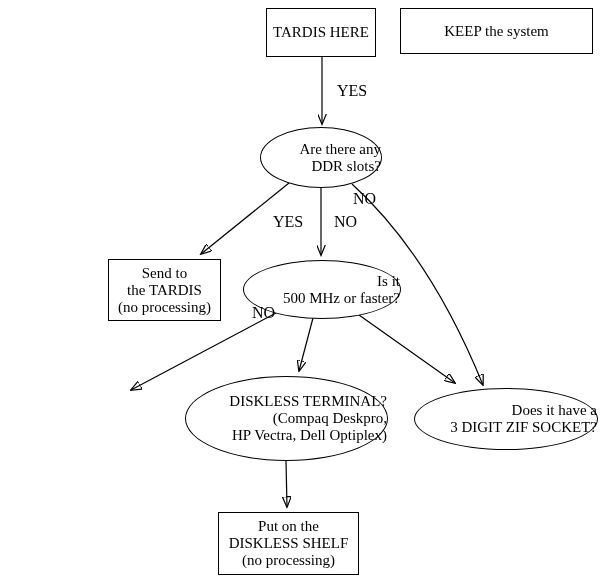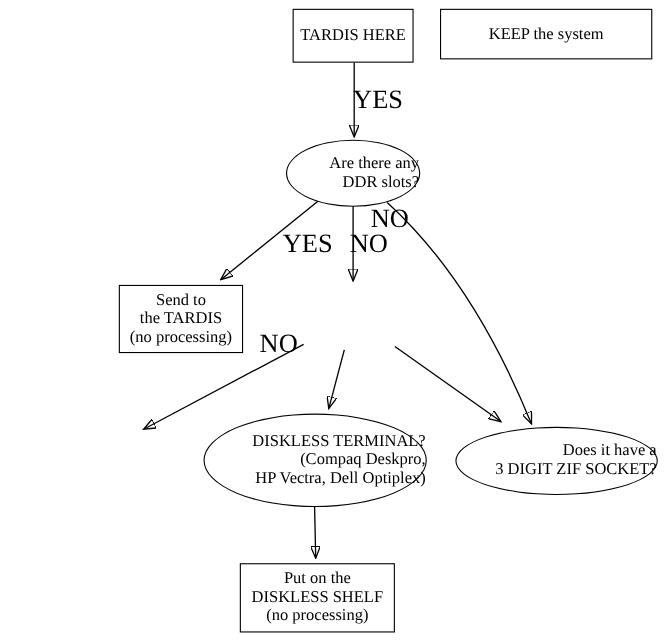--- a/index.html
+++ b/index.html
@@ -41,24 +41,25 @@
     font-size: 15px;
     line-height: 17px;
   }
   .node.ellipse {
     border-radius: 50%;
     border-width: 1px;
     align-items: flex-end;
   }
   .edge-label {
     position: absolute;
-    font-size: 24px;
+    font-size: 16px;
     line-height: 22px;
     background: transparent;
     white-space: nowrap;
+    margin-left: 16px;
   }
 </style>
 </head>
 <body>
 
 <div id="canvas">
 
   <svg class="edges" width="604" height="583" viewBox="0 0 604 583">
     <defs>
       <marker id="ah" markerWidth="12" markerHeight="9" refX="10.5" refY="4.5" orient="auto" markerUnits="userSpaceOnUse">
@@ -87,20 +88,24 @@
     <div>Are there any</div>
     <div>DDR slots?</div>
   </div>
 
   <div class="node box" style="left:108px;top:259px;width:113px;height:62px">
     <div>Send to</div>
     <div>the TARDIS</div>
     <div>(no processing)</div>
   </div>
 
+  <div class="node ellipse" style="left:243px;top:260px;width:158px;height:59px">
+    <div>Is it</div>
+    <div>500 MHz or faster?</div>
+  </div>
 
 
   <div class="node ellipse" style="left:185px;top:376px;width:203px;height:85px">
     <div>DISKLESS TERMINAL?</div>
     <div>(Compaq Deskpro,</div>
     <div>HP Vectra, Dell Optiplex)</div>
   </div>
 
   <div class="node ellipse" style="left:414px;top:388px;width:184px;height:62px">
     <div>Does it have a</div>

